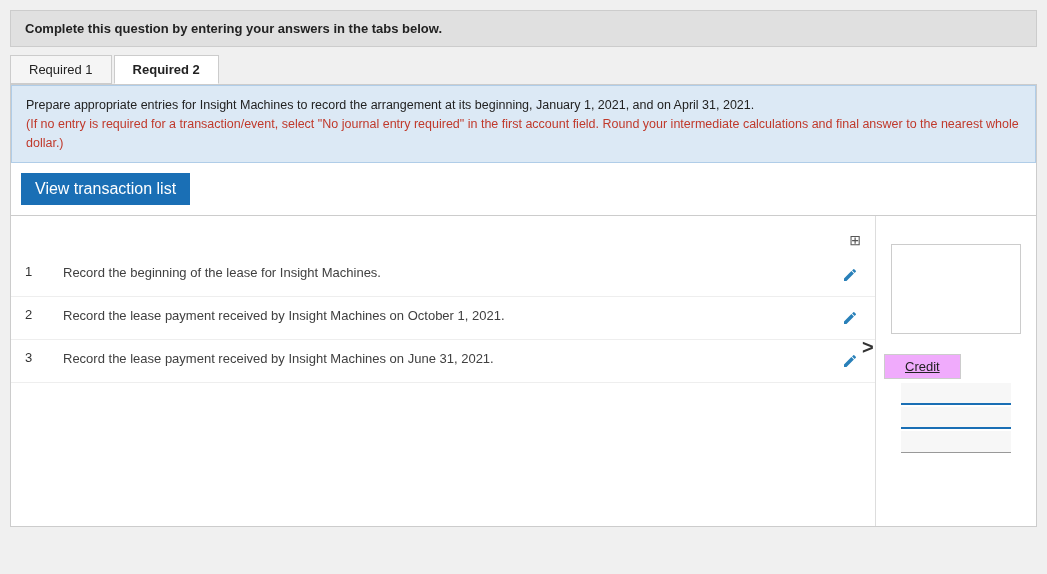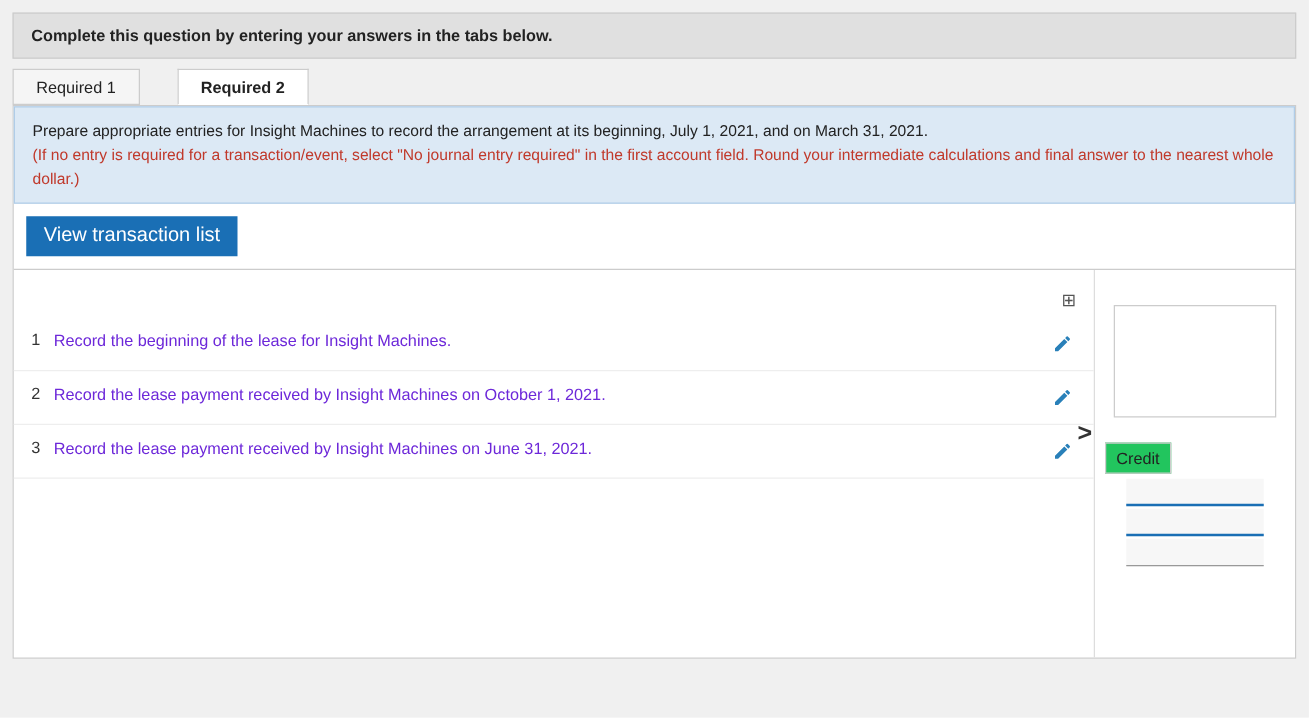--- a/index.html
+++ b/index.html
@@ -21,21 +21,20 @@
       padding: 10px 14px;
       font-weight: bold;
       font-size: 13px;
       margin-bottom: 8px;
     }
     .tabs-row {
       display: flex;
       align-items: flex-start;
       border-bottom: none;
       margin-bottom: 0;
-      gap: 28px;
     }
     .tab {
       padding: 6px 18px;
       border: 1px solid #ccc;
       background: #f5f5f5;
       cursor: pointer;
       font-size: 13px;
       margin-right: 2px;
       border-bottom: 1px solid #ccc;
     }
@@ -109,21 +108,22 @@
     .task-number {
       width: 18px;
       font-size: 13px;
       color: #333;
       flex-shrink: 0;
     }
     .task-text {
       flex: 1;
       font-size: 13px;
       line-height: 1.4;
-      color: #6d28d9;
+      color: #404040;
+      margin-left: 20px;
     }
     .pencil-icon {
       width: 22px;
       height: 22px;
       margin-left: 8px;
       display: flex;
       align-items: center;
       justify-content: center;
       cursor: pointer;
       color: #2980b9;
@@ -144,26 +144,27 @@
       align-items: center;
     }
     .credit-label-row {
       display: flex;
       justify-content: flex-start;
       padding-left: 8px;
       width: 100%;
       margin-top: 10px;
     }
     .credit-label {
-      background: #22c55e;
-      border: 1px solid #ccc;
-      padding: 4px 8px;
+      background: #f0abfc;
+      border: 1px solid #ccc;
+      padding: 4px 20px;
       font-size: 13px;
       font-weight: normal;
       color: #222;
+      text-decoration: underline;
     }
     .credit-input-area {
       width: 110px;
       margin: 4px auto 0 auto;
       display: flex;
       flex-direction: column;
       gap: 2px;
     }
     .credit-input {
       width: 100%;
@@ -202,21 +203,21 @@
       <span>Required 1</span>
     </div>
     <div class="tab active">
       <span>Required 2</span>
     </div>
   </div>
 
   <div class="panel-wrapper">
 
     <div class="info-box">
-      <span>Prepare appropriate entries for Insight Machines to record the arrangement at its beginning, July 1, 2021, and on March 31, 2021.</span>
+      <span>Prepare appropriate entries for Insight Machines to record the arrangement at its beginning, January 1, 2021, and on April 31, 2021.</span>
       <br>
       <span class="red-text">(If no entry is required for a transaction/event, select "No journal entry required" in the first account field. Round your intermediate calculations and final answer to the nearest whole dollar.)</span>
     </div>
 
     <div style="padding-bottom: 10px;">
       <button class="view-btn">View transaction list</button>
     </div>
 
     <div class="main-panel">
 

